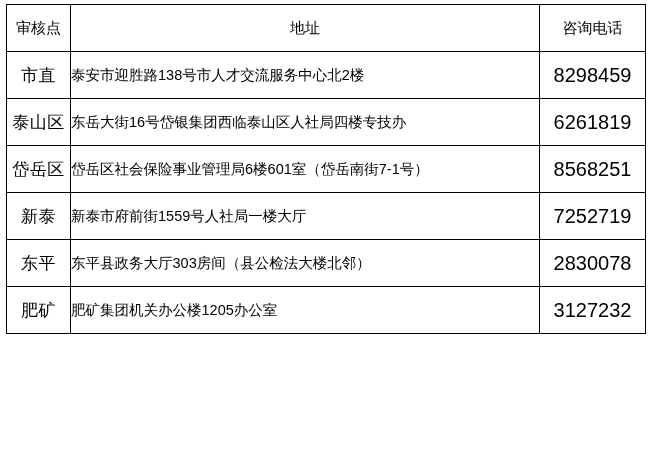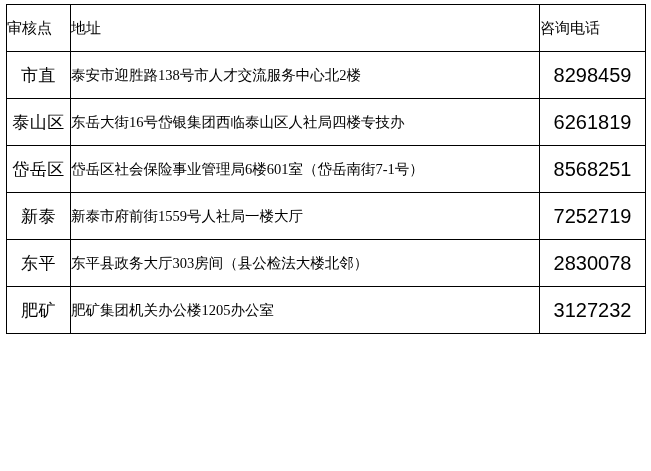--- a/index.html
+++ b/index.html
@@ -32,36 +32,35 @@
     height: 46px;
     vertical-align: middle;
     font-weight: normal;
   }
   
   col.c-point { width: 64px; }
   col.c-addr  { width: 469px; }
   col.c-phone { width: 106px; }
 
   thead th {
-    text-align: left;
+    text-align: center;
     font-weight: bold;
     font-size: 15px;
     height: 44px;
     margin-left: 19px;
   }
   td.point-cell {
     text-align: center;
     font-size: 17px;
     letter-spacing: 0.5px;
   }
   td.addr-cell {
     text-align: left;
     padding-left: 8px;
     font-size: 14.5px;
-    font-family: Liberation Serif, serif;
   }
   td.phone-cell {
     text-align: center;
     font-size: 20px;
   }
 </style>
 </head>
 <body>
 
 <div class="table-wrap">

